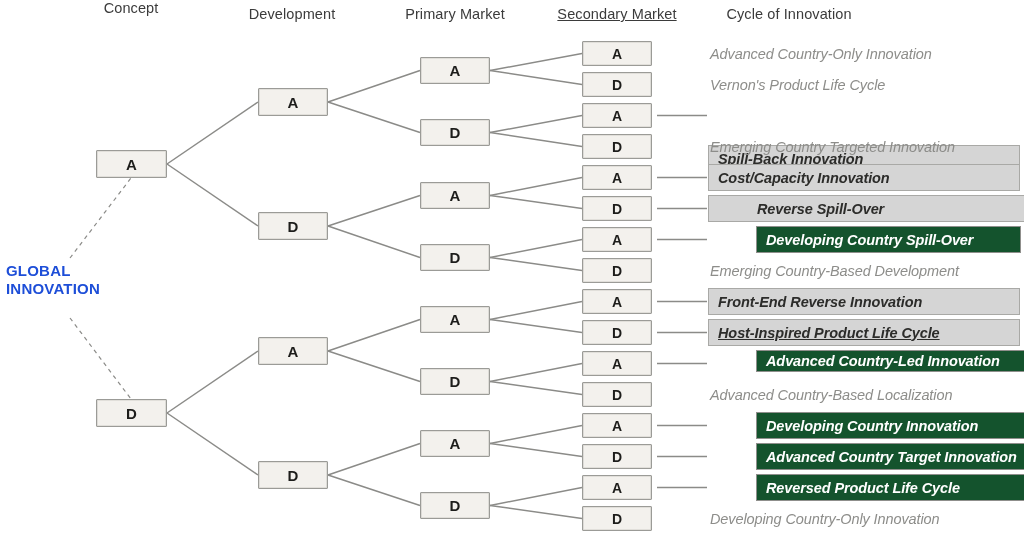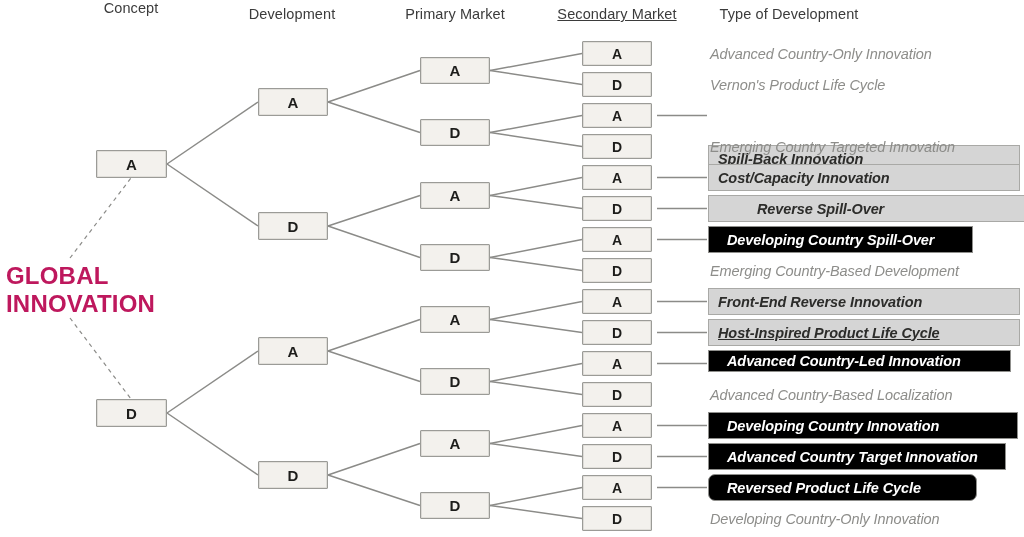--- a/index.html
+++ b/index.html
@@ -43,23 +43,23 @@
     font-size: 15px;
     font-weight: bold;
     color: #1d1d1b;
     box-shadow: 0 0 0 0.6px #cfcdc8 inset;
   }
   .node.small {
     font-size: 14px;
   }
   .root-label {
     position: absolute;
-    font-size: 24px;
-    font-weight: bold;
-    color: #be185d;
+    font-size: 15px;
+    font-weight: bold;
+    color: #1d4ed8;
     line-height: 1.18;
     letter-spacing: 0.2px;
     white-space: pre-line;
   }
   .outcome {
     position: absolute;
     box-sizing: border-box;
     display: flex;
     align-items: center;
     font-style: italic;
@@ -73,25 +73,26 @@
     padding-left: 2px;
   }
   .outcome.grey {
     background: #d5d5d5;
     border: 1.4px solid #a9a9a6;
     color: #2c2c2a;
     font-weight: bold;
     padding-left: 9px;
   }
   .outcome.dark {
-    background: #000000;
+    background: #14532d;
     border: 1.4px solid #8f8f8c;
     color: #ffffff;
     font-weight: bold;
-    padding-left: 18px;
+    padding-left: 9px;
+    margin-left: 48px;
   }
 </style>
 </head>
 <body>
 
 <div id="stage">
 
   <svg id="edges">
       <line x1="70" y1="258" x2="131" y2="178" stroke="#8b8b88" stroke-width="1.2" stroke-dasharray="4,4"></line>
       <line x1="70" y1="318" x2="131" y2="399" stroke="#8b8b88" stroke-width="1.2" stroke-dasharray="4,4"></line>
@@ -133,21 +134,21 @@
       <line x1="657" y1="425.5" x2="707" y2="425.5" stroke="#8b8b88" stroke-width="1.5"></line>
       <line x1="657" y1="456.5" x2="707" y2="456.5" stroke="#8b8b88" stroke-width="1.5"></line>
       <line x1="657" y1="487.5" x2="707" y2="487.5" stroke="#8b8b88" stroke-width="1.5"></line>
     </svg>
 
   <div id="headers-layer">
       <div class="col-header" style="left: 131px; top: 0;">Concept</div>
       <div class="col-header" style="left: 292px; top: 6px;">Development</div>
       <div class="col-header" style="left: 455px; top: 6px;">Primary Market</div>
       <div class="col-header" style="left: 617px; top: 6px; text-decoration: underline;">Secondary Market</div>
-      <div class="col-header" style="left: 789px; top: 6px;">Type of Development</div>
+      <div class="col-header" style="left: 789px; top: 6px;">Cycle of Innovation</div>
     </div>
   <div id="root-layer">
       <div class="root-label" style="left: 6px; top: 262px;">GLOBAL
 INNOVATION</div>
     </div>
   <div id="nodes-layer">
       <div class="node" style="left: 96px; top: 150px; width: 71px; height: 28px;">
         <span>A</span>
       </div>
       <div class="node" style="left: 96px; top: 399px; width: 71px; height: 28px;">
@@ -246,17 +247,17 @@
       <div class="outcome grey" style="left: 708px; top: 164px; width: 312px; height: 27px;">Cost/Capacity Innovation</div>
       <div class="outcome grey" style="left: 708px; top: 195px; width: 336px; height: 27px; padding-left: 48px;">Reverse Spill-Over</div>
       <div class="outcome dark" style="left: 708px; top: 226px; width: 265px; height: 27px;">Developing Country Spill-Over</div>
       <div class="outcome plain" style="left: 708px; top: 257px; width: 312px; height: 27px;">Emerging Country-Based Development</div>
       <div class="outcome grey" style="left: 708px; top: 288px; width: 312px; height: 27px;">Front-End Reverse Innovation</div>
       <div class="outcome grey" style="left: 708px; top: 319px; width: 312px; height: 27px; text-decoration: underline;">Host-Inspired Product Life Cycle</div>
       <div class="outcome dark" style="left: 708px; top: 350px; width: 303px; height: 22px; text-align: center;">Advanced Country-Led Innovation</div>
       <div class="outcome plain" style="left: 708px; top: 381px; width: 312px; height: 27px;">Advanced Country-Based Localization</div>
       <div class="outcome dark" style="left: 708px; top: 412px; width: 310px; height: 27px;">Developing Country Innovation</div>
       <div class="outcome dark" style="left: 708px; top: 443px; width: 298px; height: 27px;">Advanced Country Target Innovation</div>
-      <div class="outcome dark" style="left: 708px; top: 474px; width: 269px; height: 27px; border-radius: 7px;">Reversed Product Life Cycle</div>
+      <div class="outcome dark" style="left: 708px; top: 474px; width: 269px; height: 27px;">Reversed Product Life Cycle</div>
       <div class="outcome plain" style="left: 708px; top: 505px; width: 312px; height: 27px;">Developing Country-Only Innovation</div>
     </div>
 
 </div>
 
 </body></html>

